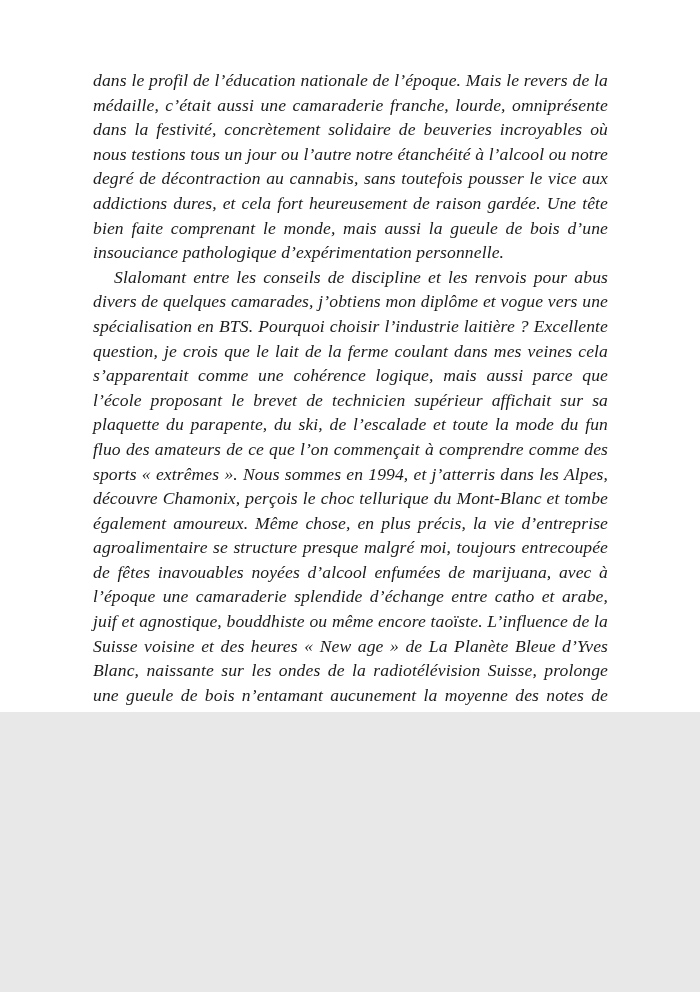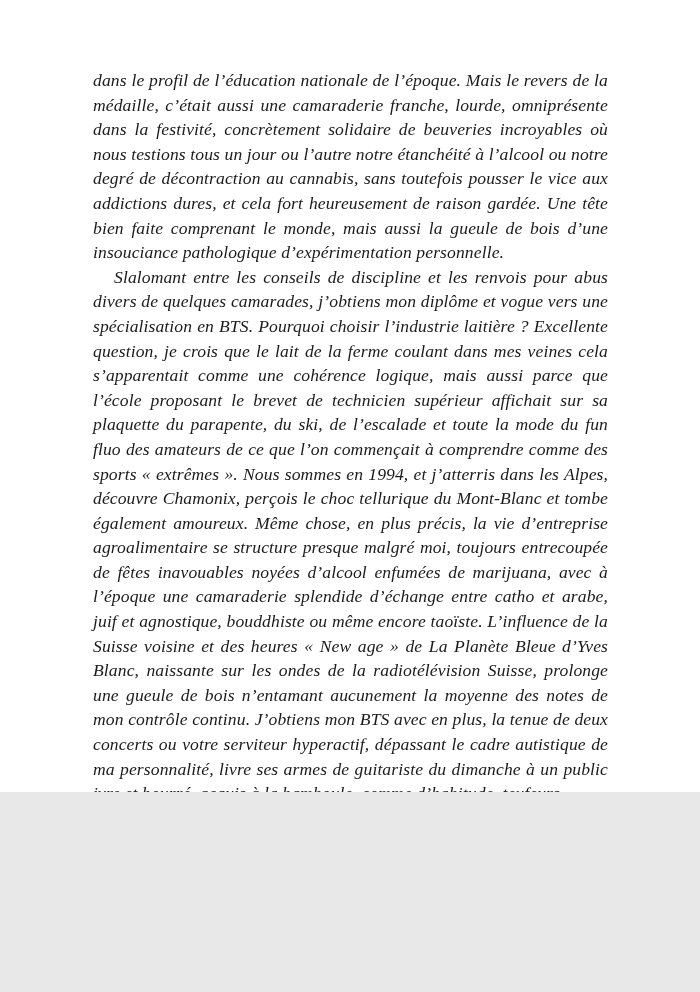--- a/index.html
+++ b/index.html
@@ -3,21 +3,21 @@
 <meta charset="utf-8">
 <style>
   html, body {
     margin: 0;
     padding: 0;
     background: #e8e8e8;
   }
   .book-page {
     position: relative;
     width: 700px;
-    height: 792px;
+    height: 712px;
     margin: 0 auto;
     background: #ffffff;
     overflow: hidden;
     font-family: "Liberation Serif", "DejaVu Serif", serif;
     color: #1b1b1b;
   }
   .text-block {
     position: absolute;
     left: 93px;
     top: 68px;

